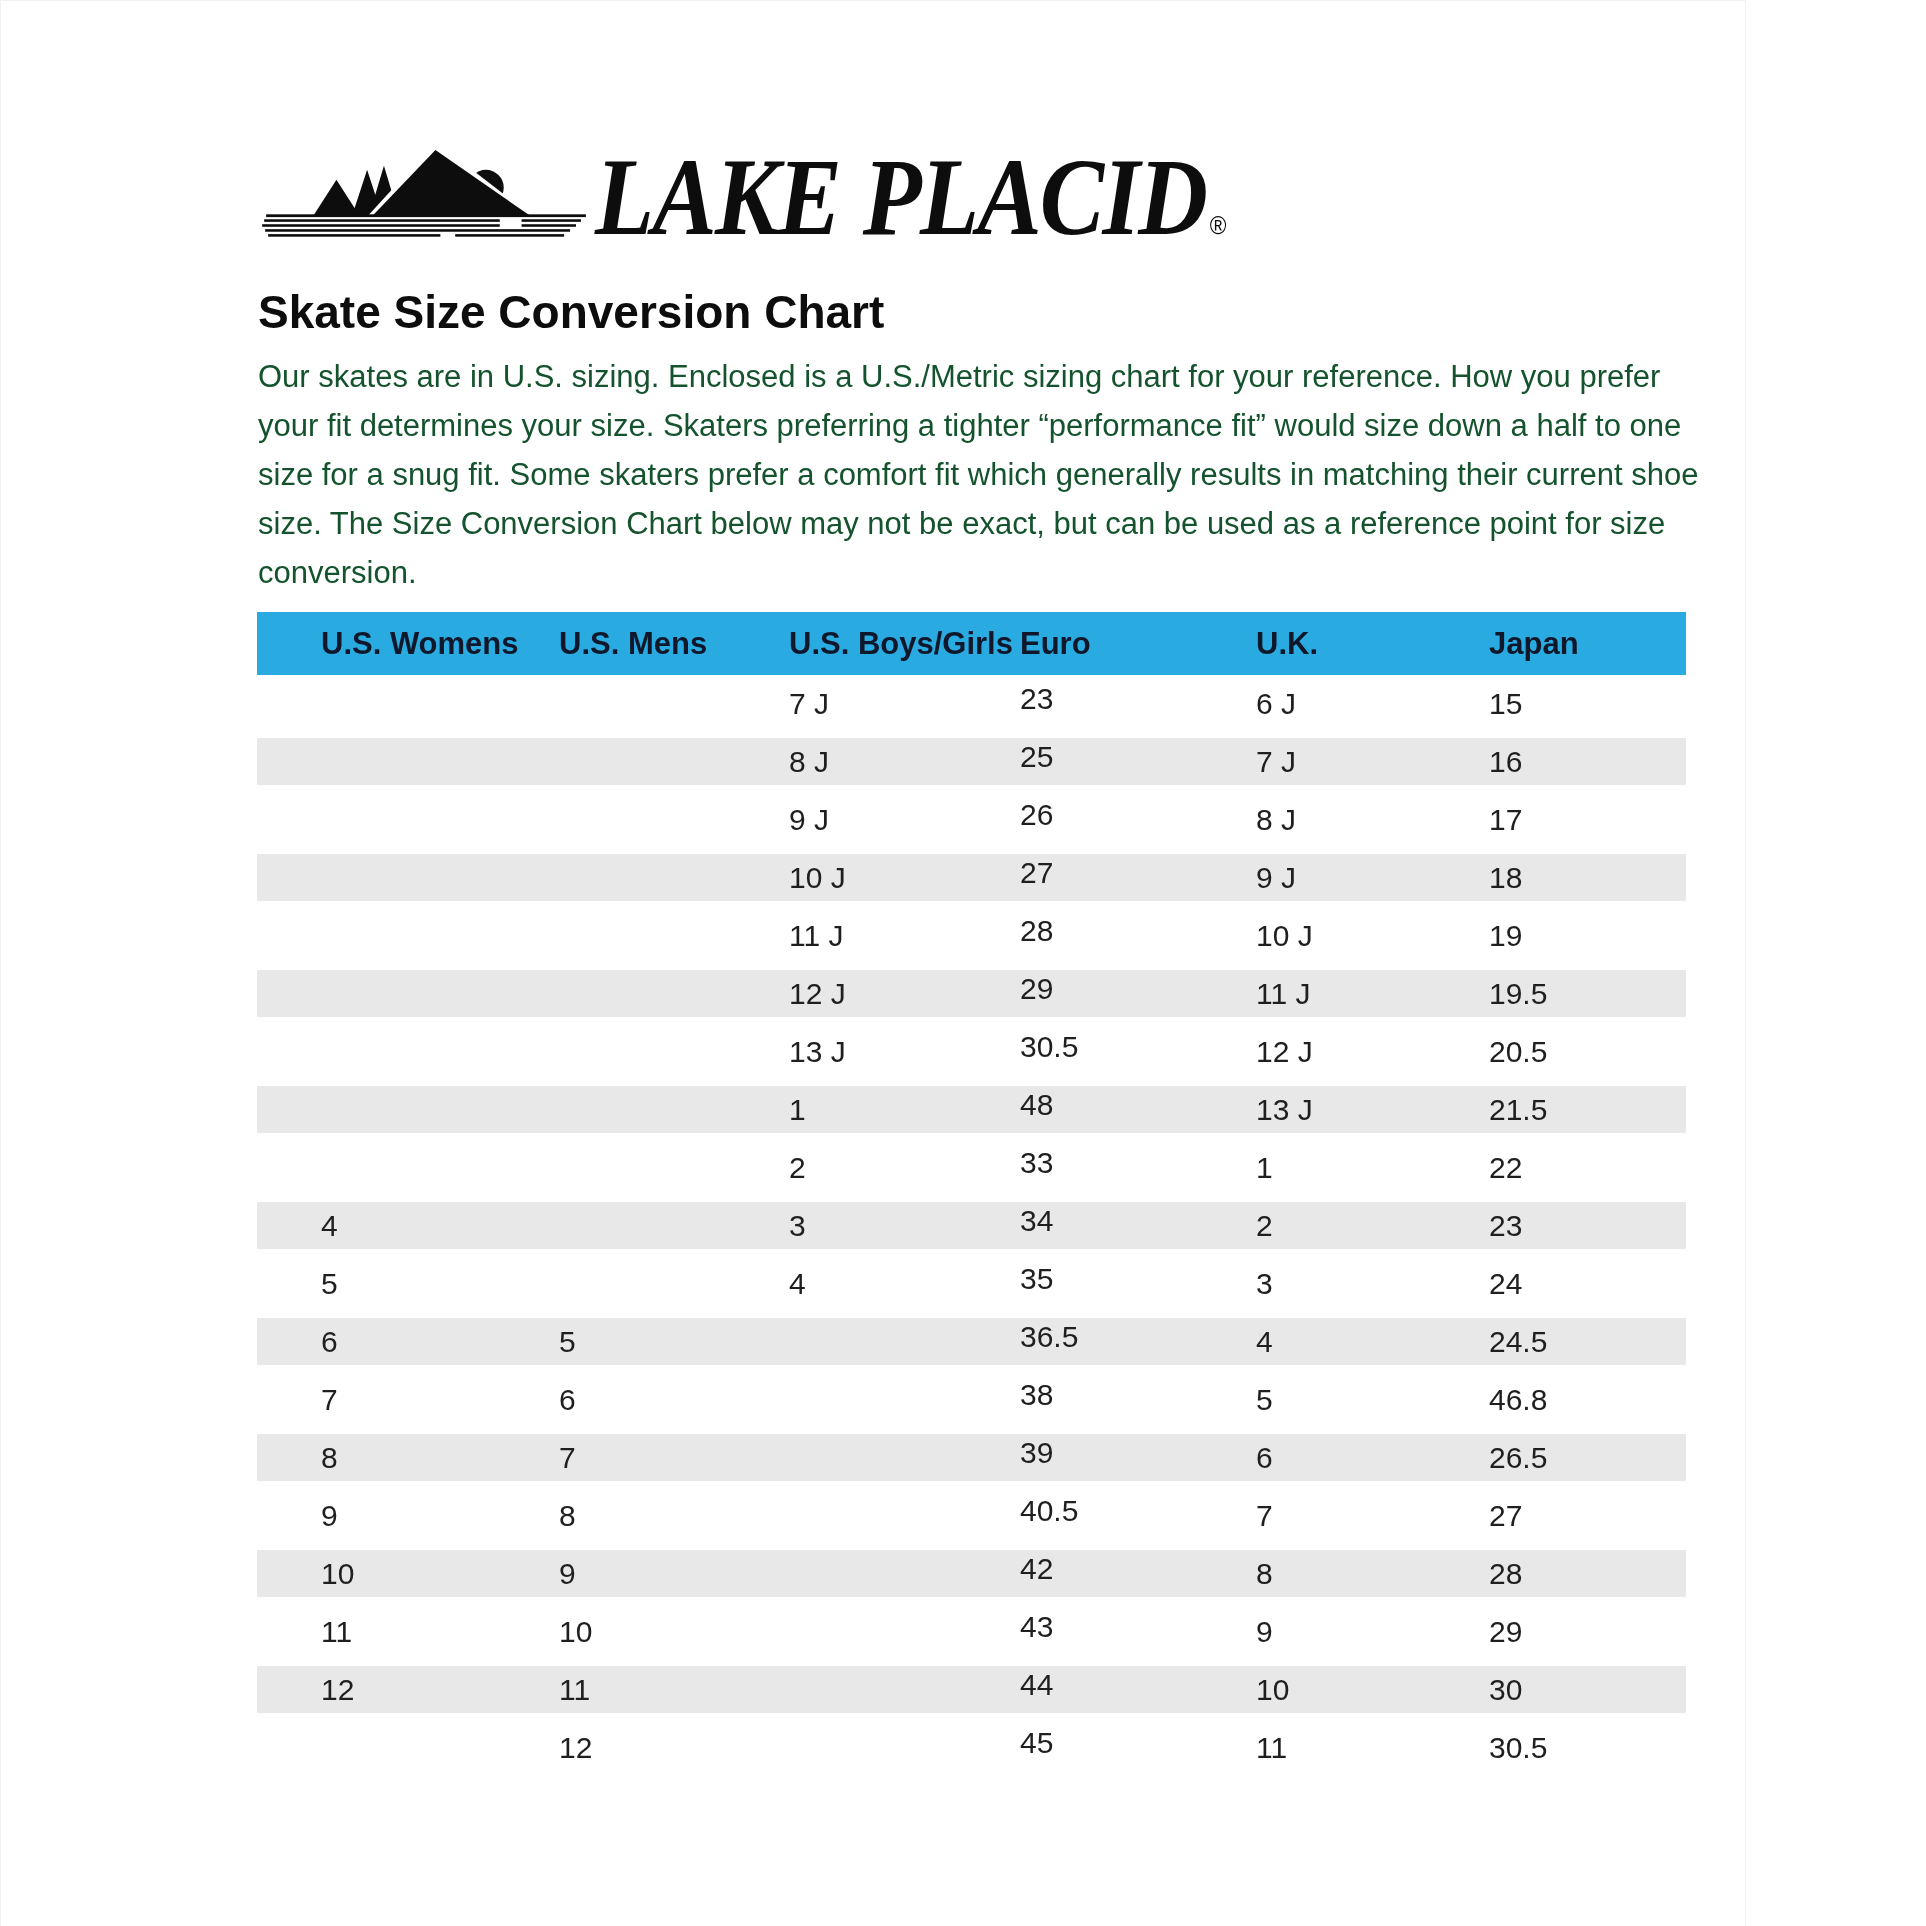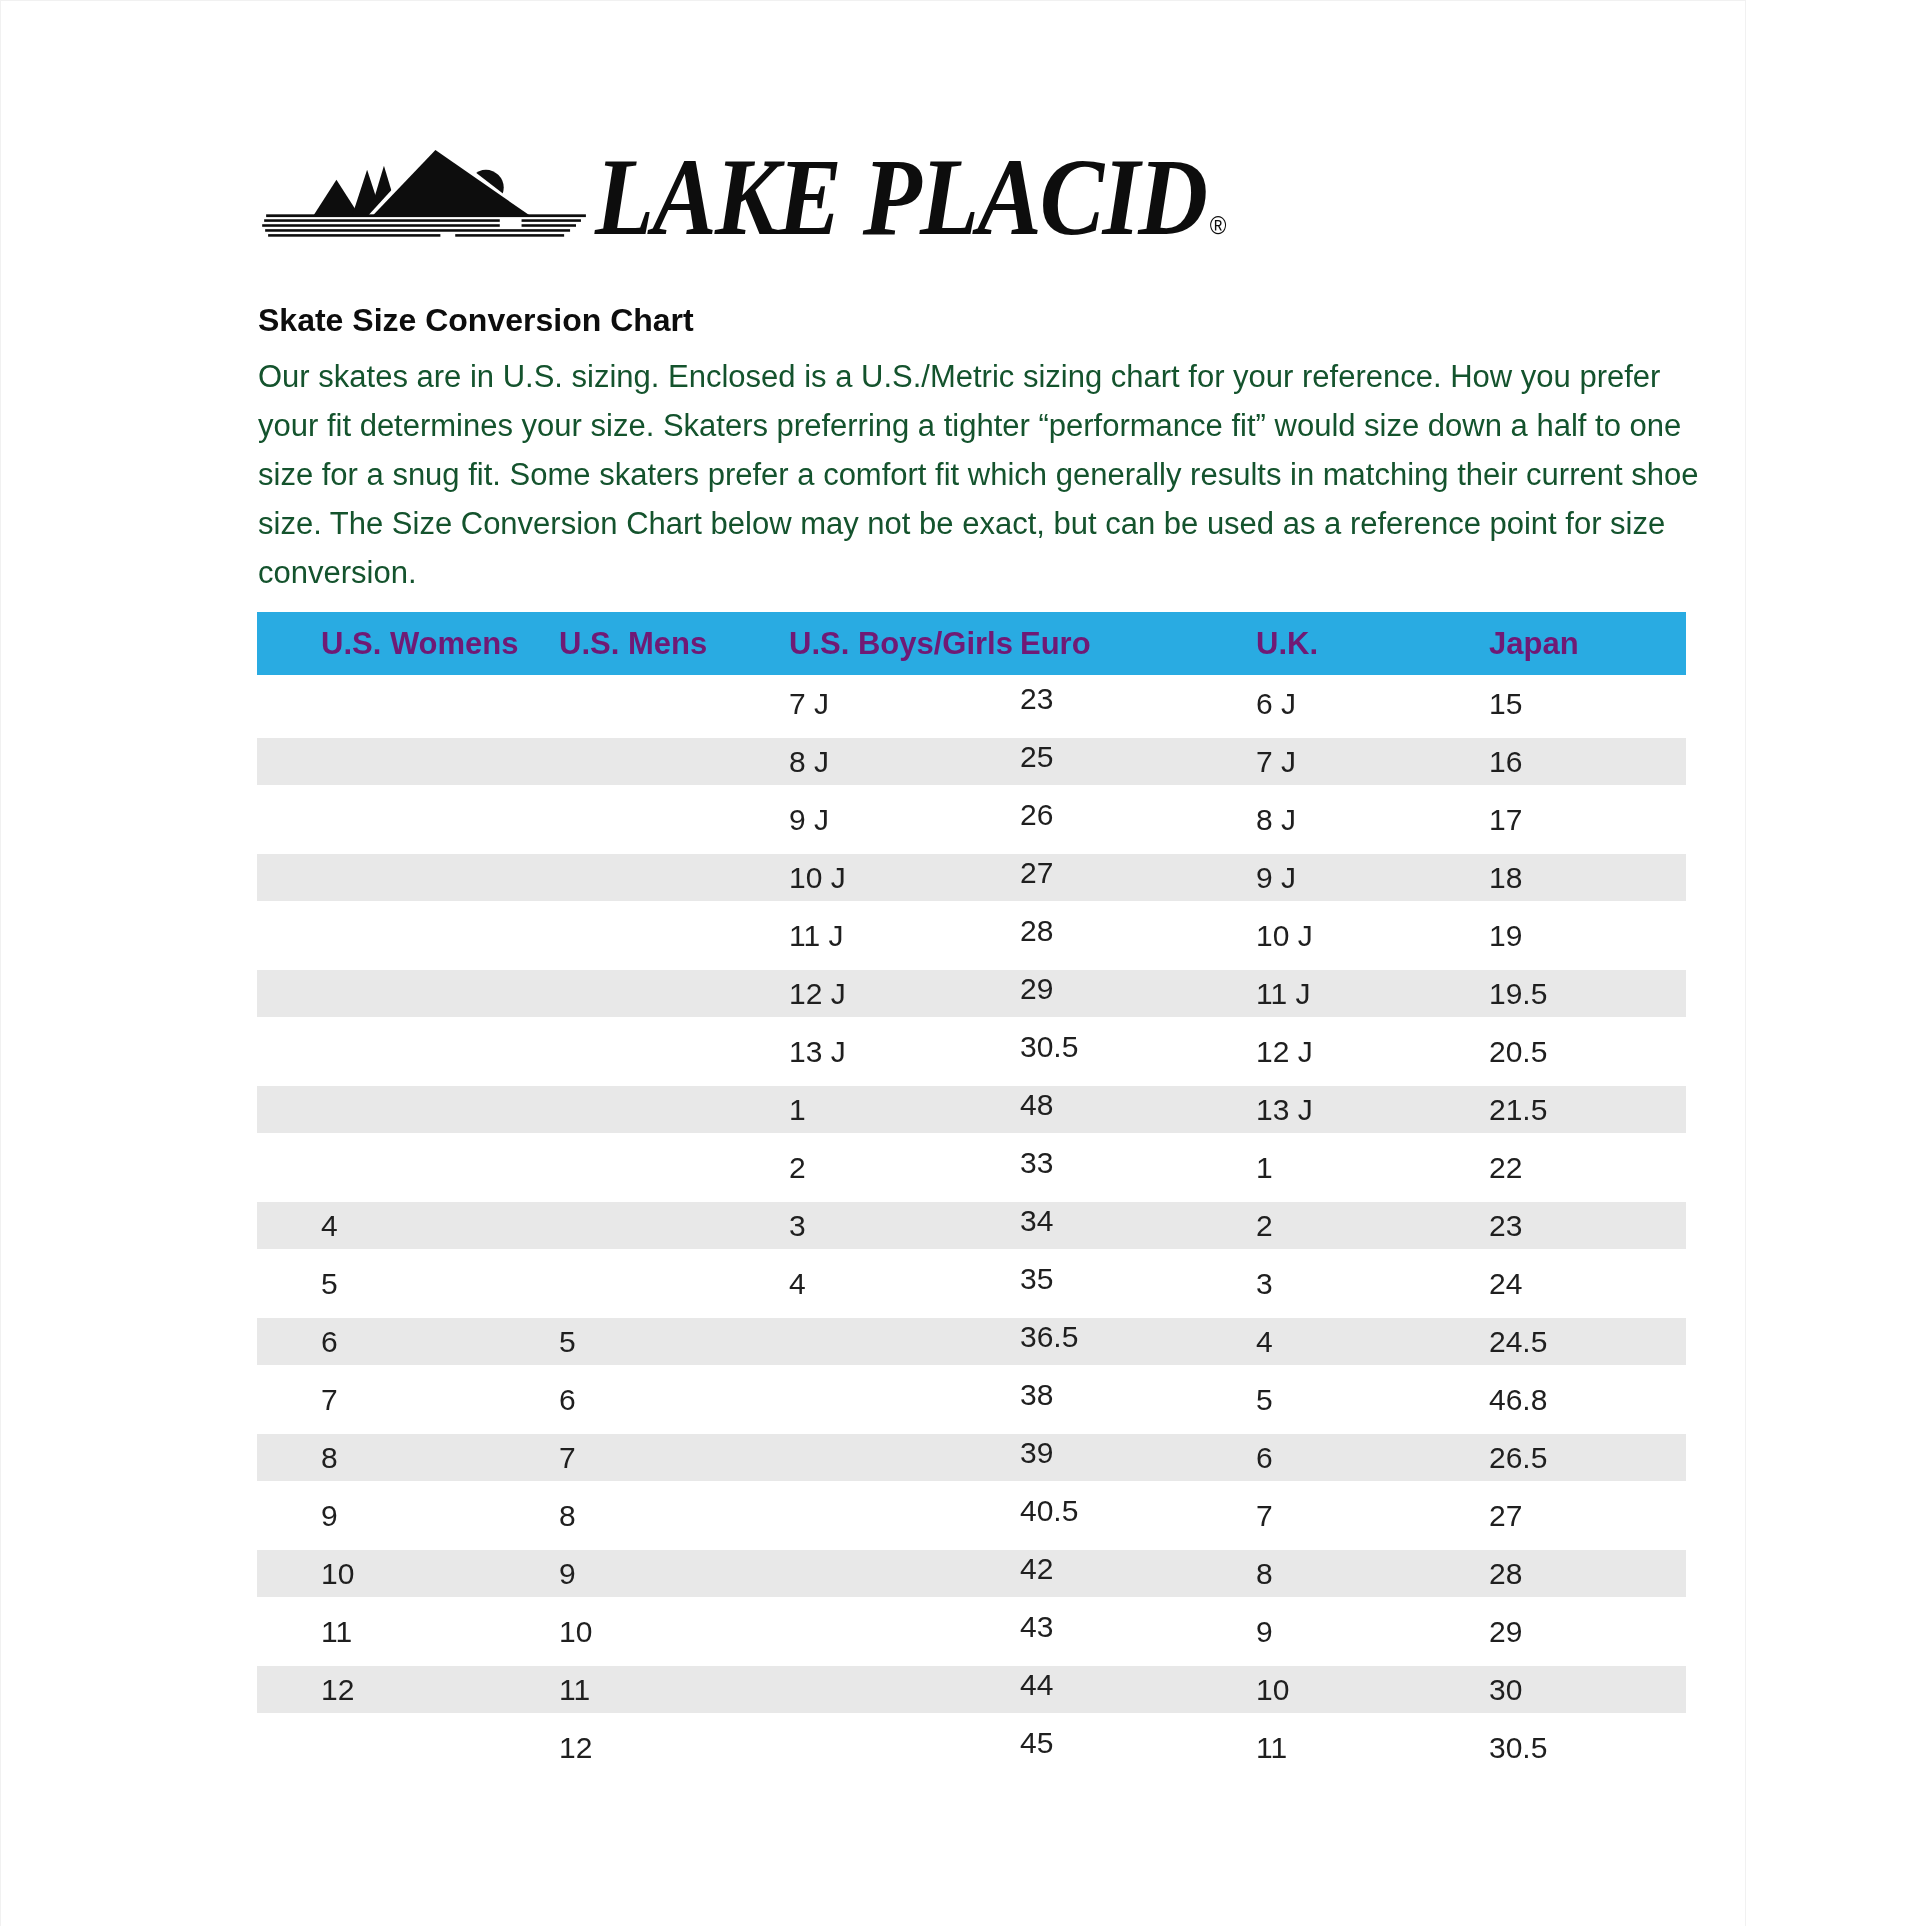--- a/index.html
+++ b/index.html
@@ -32,22 +32,22 @@
   }
   .reg-mark{
     font-family:"Liberation Sans", sans-serif;
     font-style:normal;font-weight:normal;
     font-size:26px;letter-spacing:0;
     margin-left:4px;
   }
 
   
   .page-title{
-    position:absolute;left:258px;top:302px;margin:0;
-    font-size:32px;font-weight:bold;color:#0d0d0d;
+    position:absolute;left:258px;top:285px;margin:0;
+    font-size:46px;font-weight:bold;color:#0d0d0d;
     letter-spacing:0px;white-space:nowrap;
   }
   .intro{
     position:absolute;left:258px;top:352px;width:1485px;margin:0;
     font-size:31px;line-height:49px;color:#14532d;
     white-space:pre-line;
   }
 
   
   table.size-table{
@@ -57,21 +57,21 @@
     table-layout:fixed;
   }
   .size-table col.c1{width:302px;}
   .size-table col.c2{width:230px;}
   .size-table col.c3{width:231px;}
   .size-table col.c4{width:236px;}
   .size-table col.c5{width:233px;}
   .size-table col.c6{width:197px;}
   .size-table th{
     height:63px;background:var(--header-bg);
-    font-size:31px;font-weight:bold;color:#701a75;
+    font-size:31px;font-weight:bold;color:#0f172a;
     text-align:left;vertical-align:middle;padding:0;
     white-space:nowrap;
   }
   .size-table td{
     height:58px;box-sizing:border-box;
     font-size:30px;color:#1f1f1f;
     text-align:left;vertical-align:middle;padding:0;
     background:#ffffff;white-space:nowrap;
   }
   .size-table th:first-child,

